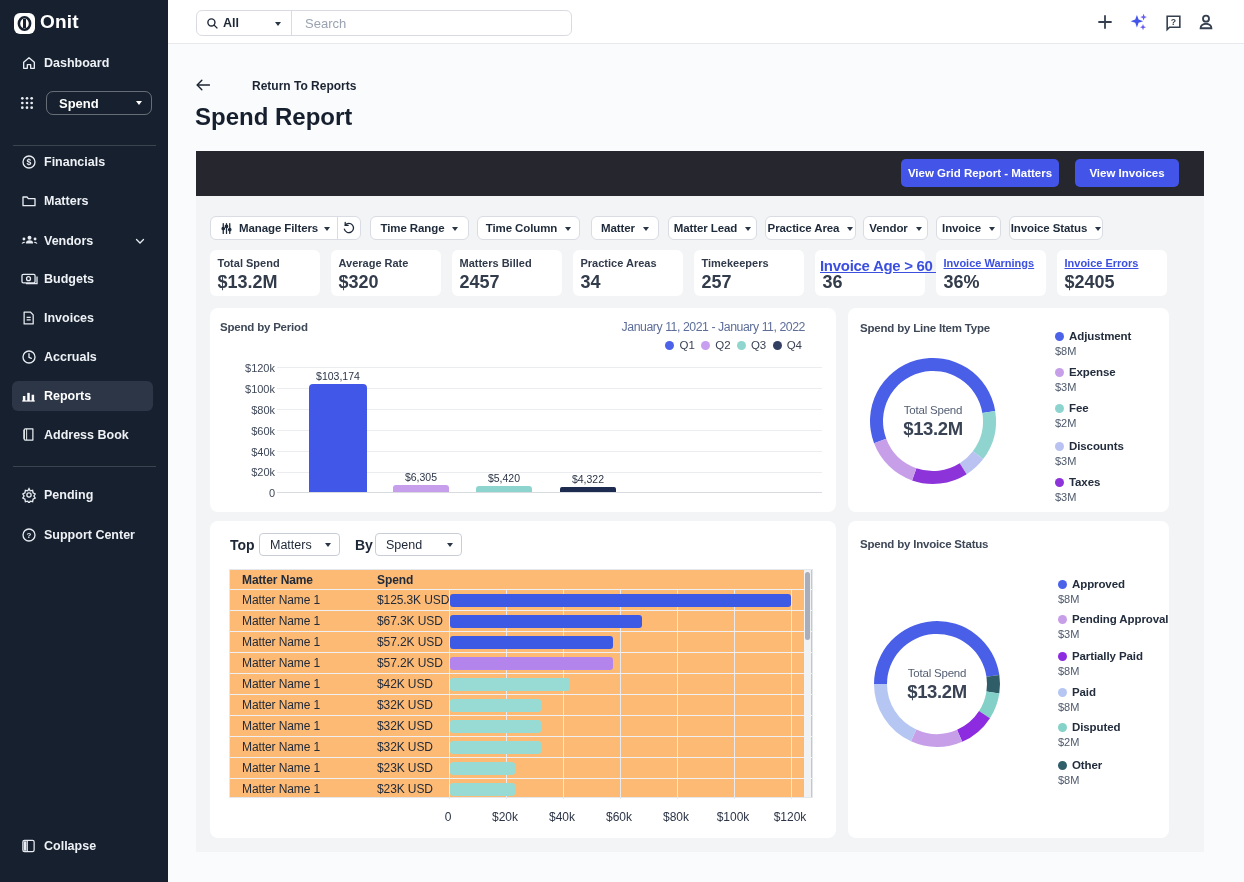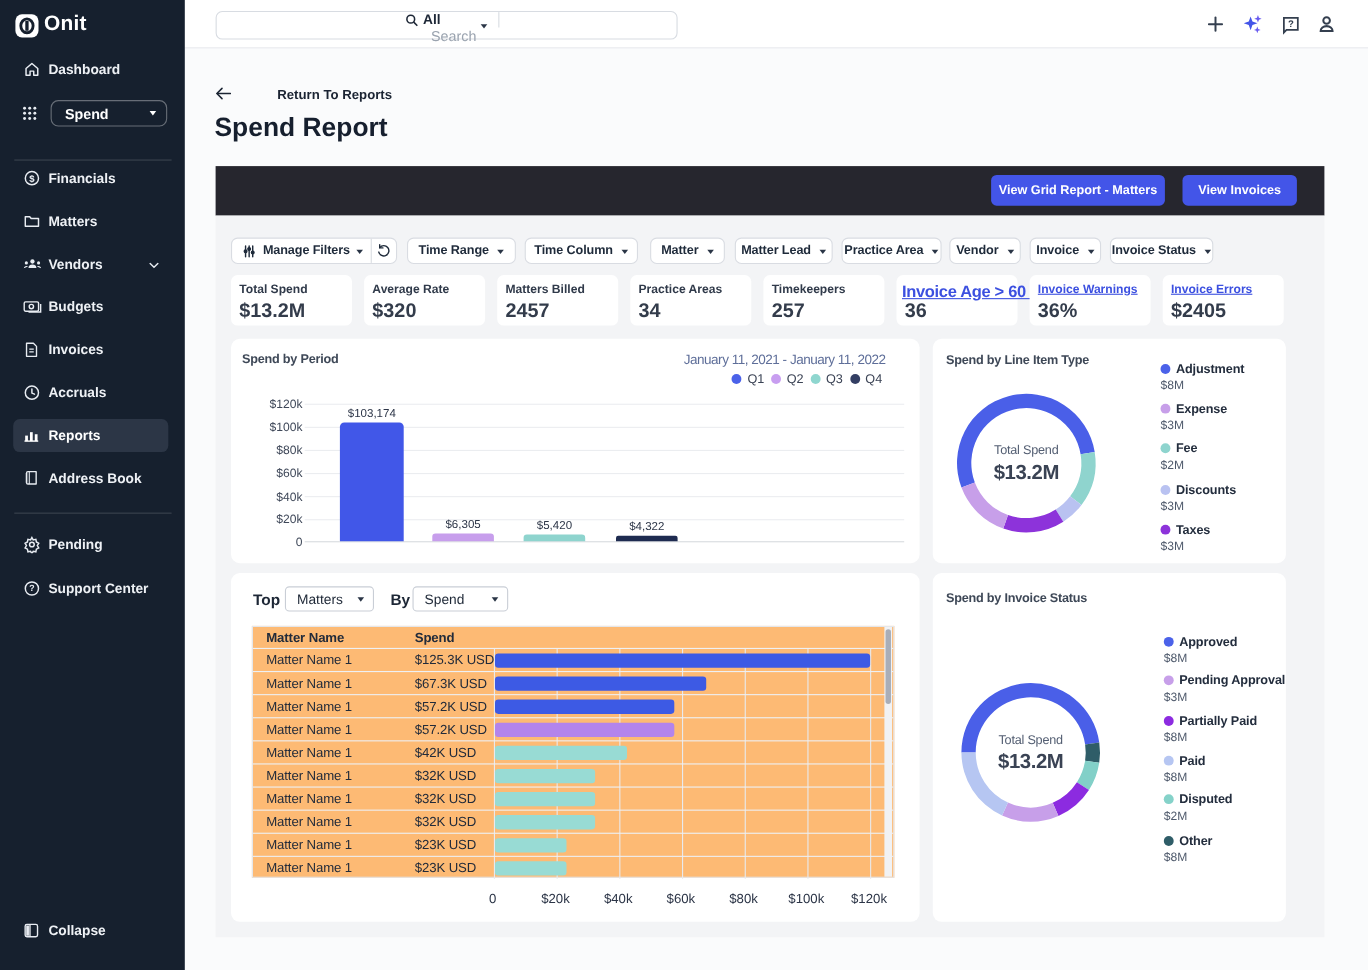--- a/index.html
+++ b/index.html
@@ -9,21 +9,21 @@
 
 #sidebar { position:absolute; left:0; top:0; width:168px; height:882px; background:#16202e; }
 .sb-item { position:absolute; left:0; width:173px; height:30px; color:#eef1f5; font-size:12.5px; font-weight:700; }
 .sb-item svg { position:absolute; left:21px; top:50%; transform:translateY(-50%); }
 .sb-item .lbl { position:absolute; left:44px; top:50%; transform:translateY(-50%); }
 .sb-hr { position:absolute; left:13px; width:143px; height:1px; background:rgba(255,255,255,0.16); }
 #sb-highlight { position:absolute; left:12px; top:381px; width:141px; height:30px; background:#2c3646; border-radius:6px; }
 
 
 #topbar { position:absolute; left:168px; top:0; width:1076px; height:44px; background:#fff; border-bottom:1px solid #e7e9ed; }
-#search { position:absolute; left:28px; top:10px; width:420px; height:26px; border:1px solid #d8dce2; border-radius:6px; background:#fff; display:flex; align-items:center;flex-direction:column; }
+#search { position:absolute; left:28px; top:10px; width:376px; height:26px; border:1px solid #d8dce2; border-radius:6px; background:#fff; display:flex; align-items:center; }
 #search .seg { width:95px; height:100%; border-right:1px solid #d8dce2; display:flex; align-items:center; position:relative; }
 #search .all { font-size:12.5px; font-weight:700; color:#1d2736; margin-left:26px; }
 #search .ph { font-size:13px; color:#9aa3af; margin-left:13px; }
 
 
 #ret { position:absolute; left:196px; top:79px; font-size:12px; font-weight:700; color:#1b2433; }
 #title { position:absolute; left:195px; top:103px; font-size:24px; font-weight:700; color:#161f2e; }
 #darkbar { position:absolute; left:196px; top:151px; width:1008px; height:45px; background:#26262e; }
 .bluebtn { position:absolute; top:8px; height:28px; background:#4355e8; border-radius:5px; color:#fff; font-size:11.5px; font-weight:700; display:flex; align-items:center; justify-content:center; }
 

